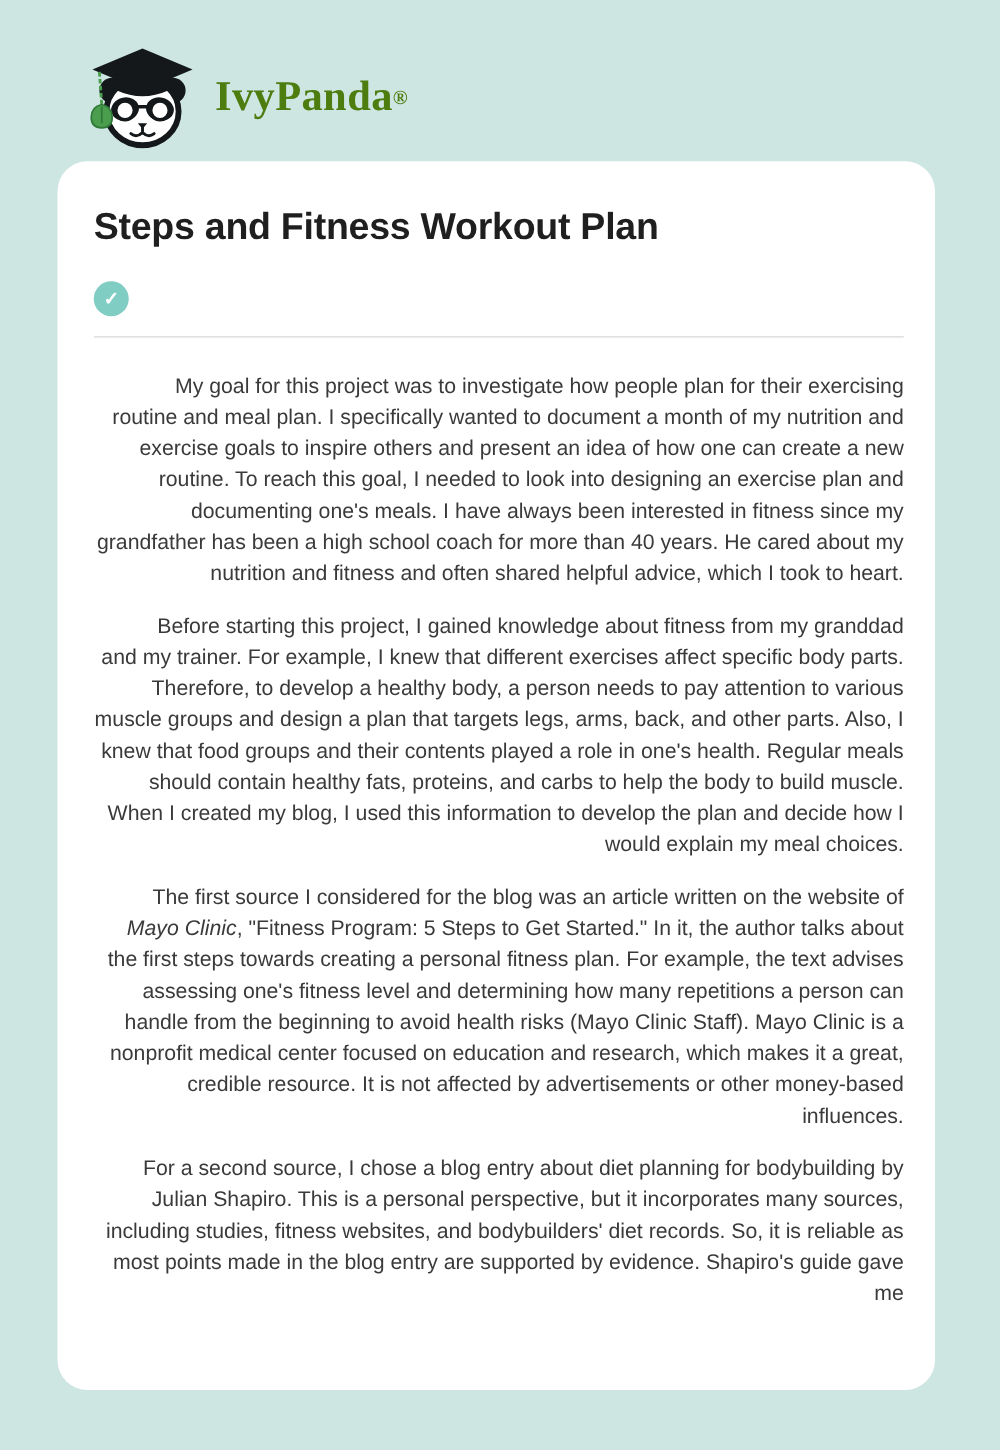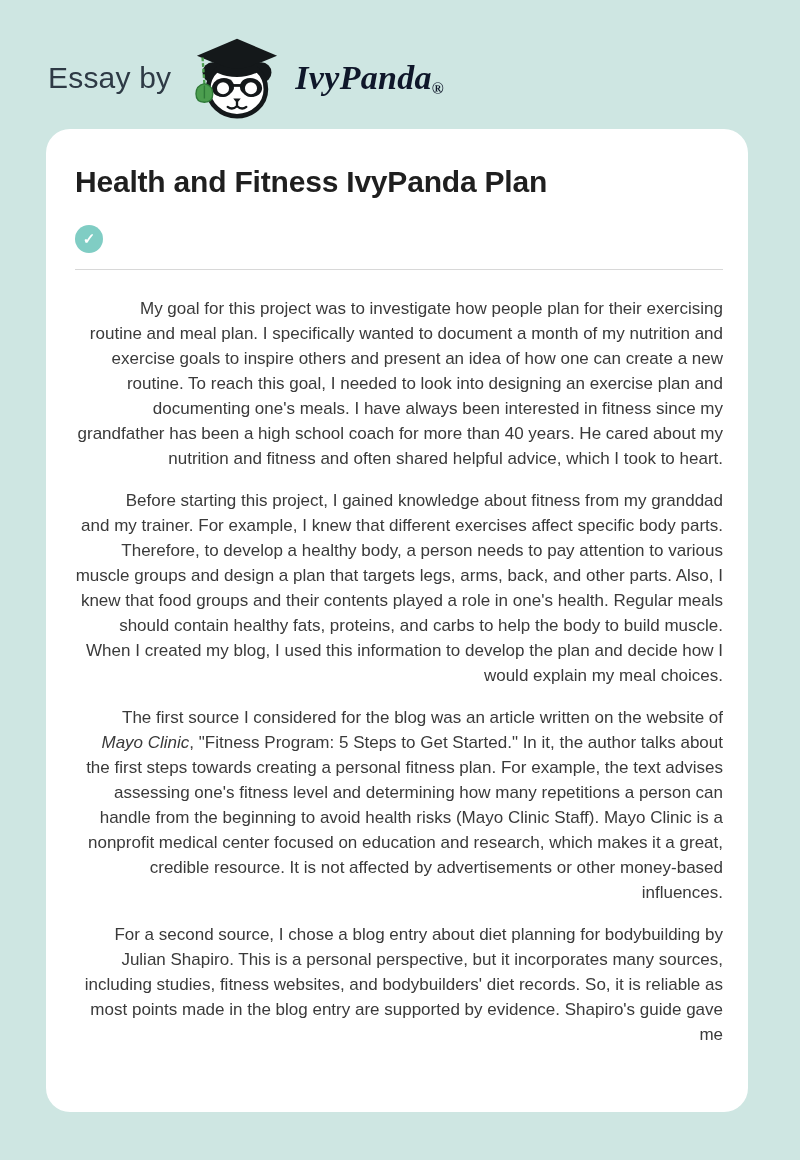--- a/index.html
+++ b/index.html
@@ -26,25 +26,24 @@
   }
   .logo-mark {
     margin: 0 10px 0 18px;
     display: flex;
     align-items: center;
   }
   .brand-wordmark {
     font-family: "Liberation Serif", serif;
     font-weight: 700;
     font-size: 34px;
-    color: #0f172a;
+    color: #4d7c0f;
     letter-spacing: 0.3px;
     display: flex;
-    align-items: flex-end;
-    font-style: italic;
+    align-items: center;
   }
   .brand-reg {
     font-size: 16px;
     line-height: 1;
     margin-top: 2px;
   }
   
   .essay-card {
     background: #ffffff;
     width: 702px;
@@ -105,21 +104,20 @@
     margin-bottom: 17px;
     text-align: right;
   }
   .article-body p:last-child { margin-bottom: 0; }
   .article-body em { }
 </style>
 </head>
 <body>
 
 <header class="site-header">
-  <span class="essay-by">Essay by</span>
 
   <span class="logo-mark">
     <svg width="96" height="82" viewBox="0 0 100 88" xmlns="http://www.w3.org/2000/svg" aria-hidden="true">
 
       <circle cx="24" cy="38" r="11" fill="#14181a"></circle>
       <circle cx="76" cy="38" r="11" fill="#14181a"></circle>
 
       <ellipse cx="50" cy="56" rx="31" ry="29" fill="#ffffff" stroke="#14181a" stroke-width="5"></ellipse>
 
       <ellipse cx="35" cy="54" rx="12" ry="10" fill="#14181a" transform="rotate(-12 35 54)"></ellipse>
@@ -141,21 +139,21 @@
     </svg>
   </span>
 
   <span class="brand-wordmark">
     <span>IvyPanda</span>
       <span class="brand-reg">®</span>
   </span>
 </header>
 
 <main class="essay-card">
-  <h1 class="essay-title">Health and Fitness IvyPanda Plan</h1>
+  <h1 class="essay-title">Steps and Fitness Workout Plan</h1>
 
   <div class="badge-row">
     <span class="check-circle">✓</span>
   </div>
 
   <hr class="divider">
 
 
   <div class="article-body">
       <p><span>My goal for this project was to investigate how people plan for their exercising routine and meal plan. I specifically wanted to document a month of my nutrition and exercise goals to inspire others and present an idea of how one can create a new routine. To reach this goal, I needed to look into designing an exercise plan and documenting one's meals. I have always been interested in fitness since my grandfather has been a high school coach for more than 40 years. He cared about my nutrition and fitness and often shared helpful advice, which I took to heart.</span></p>

